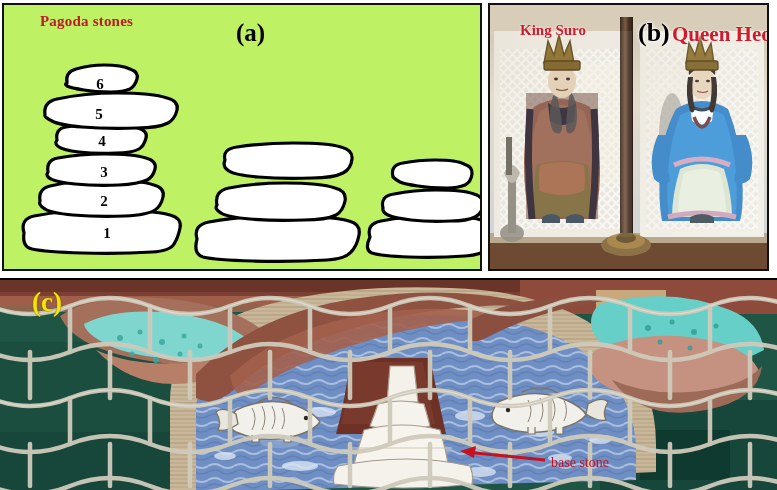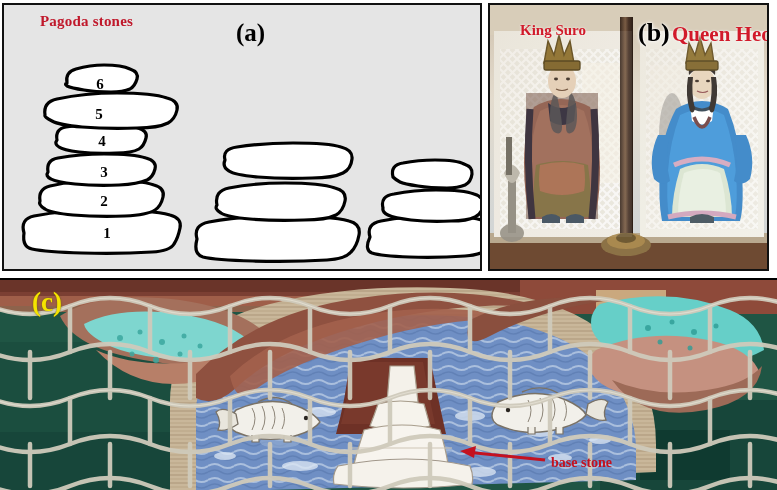--- a/index.html
+++ b/index.html
@@ -4,21 +4,21 @@
 <style>
   html,body{margin:0;padding:0;background:#fff;}
   body{width:777px;height:490px;overflow:hidden;font-family:"Liberation Serif",serif;}
   #root{position:relative;width:777px;height:490px;}
 
   
   .top-strip{position:absolute;left:0;top:0;width:777px;height:276px;}
 
   
   .panel-a{position:absolute;left:2px;top:3px;width:480px;height:268px;
-           background:#e5e5e5;border:2px solid #111;box-sizing:border-box;overflow:hidden;text-align:center;}
+           background:#bef264;border:2px solid #111;box-sizing:border-box;overflow:hidden;text-align:center;}
   .pagoda-label{position:absolute;left:36px;top:8px;font-size:15px;font-weight:bold;
                 color:#c0182b;letter-spacing:.2px;white-space:nowrap;}
   .a-mark{position:absolute;left:232px;top:14px;font-size:25px;font-weight:bold;color:#000;}
   .a-svg{position:absolute;left:0;top:0;width:476px;height:264px;}
   .stone-num{font-family:"Liberation Serif",serif;font-weight:bold;font-size:15px;fill:#000;
              text-anchor:middle;}
 
   
   .panel-b{position:absolute;left:488px;top:3px;width:281px;height:268px;
            border:2px solid #111;box-sizing:border-box;overflow:hidden;background:#cfc8bd;}
@@ -29,21 +29,21 @@
               text-shadow:0 0 2px #fff8,0 0 3px #fff8;z-index:9;white-space:nowrap;}
   .queen-label{position:absolute;left:182px;top:17px;font-size:21px;font-weight:bold;color:#d11a2a;
                text-shadow:0 0 2px #fff8,0 0 3px #fff8;z-index:9;white-space:nowrap;}
 
   
   .panel-c{position:absolute;left:0;top:278px;width:777px;height:212px;overflow:hidden;
            border-top:2px solid #000;box-sizing:border-box;background:#2d5f4a;}
   .c-photo{position:absolute;inset:0;}
   .c-mark{position:absolute;left:32px;top:7px;font-size:27px;font-weight:bold;color:#f5e400;
           z-index:20;text-shadow:0 0 2px #6a5a00;}
-  .base-stone-label{position:absolute;left:551px;top:455px;font-size:14px;font-weight:bold;
+  .base-stone-label{position:absolute;left:551px;top:455px;font-size:14px;font-weight:normal;
                     color:#c41220;z-index:22;white-space:nowrap;}
 </style>
 </head>
 <body>
 
 <div id="root">
 
   <div class="top-strip">
 
     <div class="panel-a">

